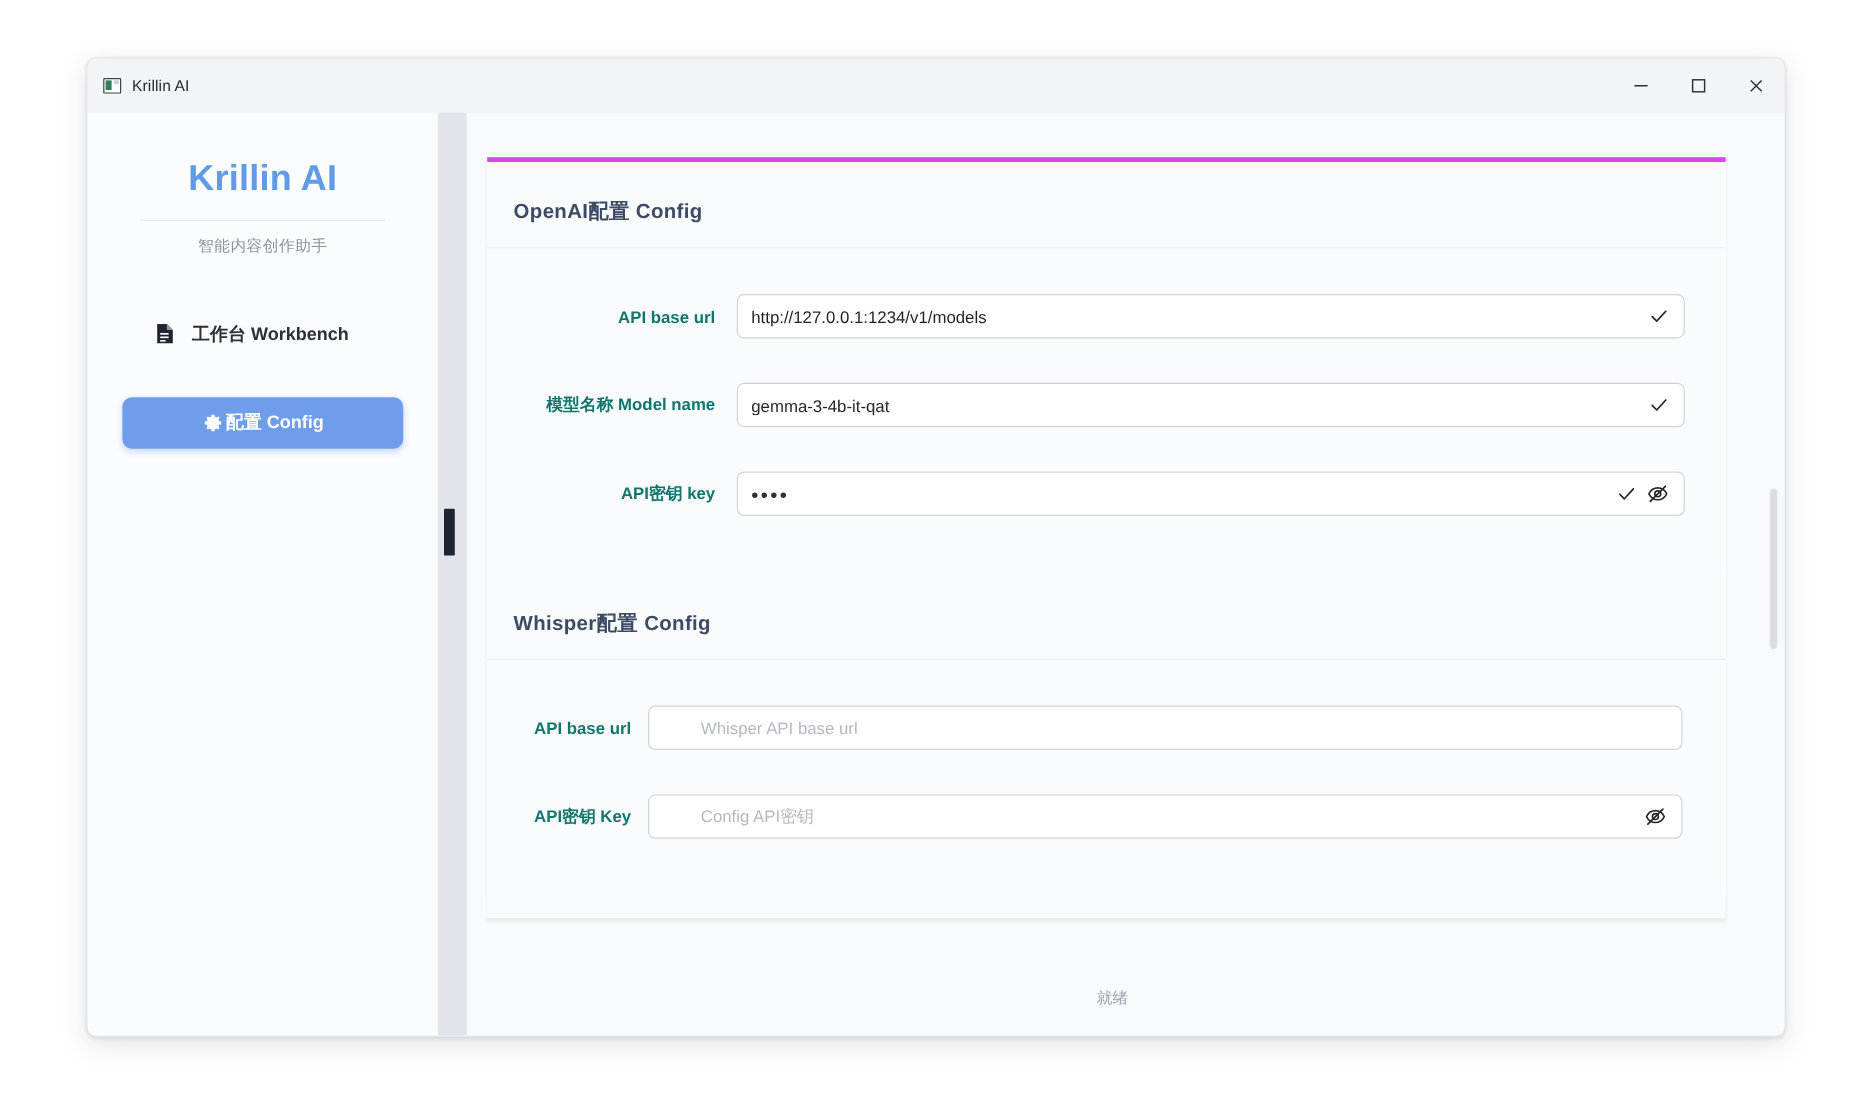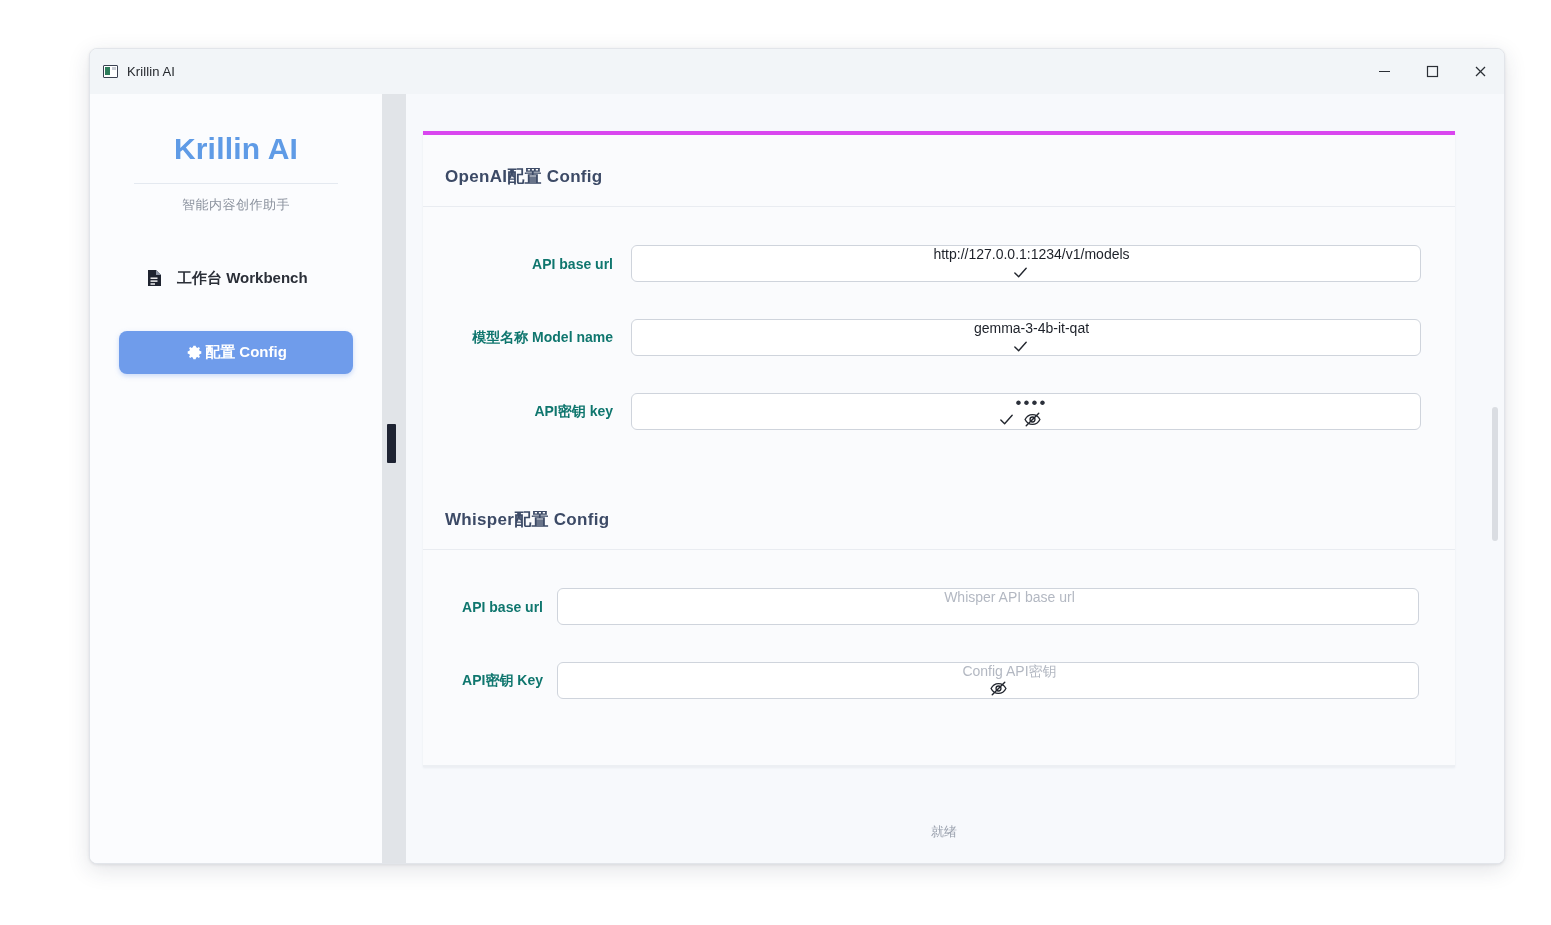--- a/index.html
+++ b/index.html
@@ -15,21 +15,21 @@
   #root {
     position: relative;
     width: 1551px;
     height: 925px;
     background: #ffffff;
   }
 
   
   .window {
     position: absolute;
-    left: 89px;
+    left: 72px;
     top: 48px;
     width: 1414px;
     height: 814px;
     background: #f7f9fc;
     border-radius: 8px;
     border: 1px solid #e2e5ea;
     box-shadow: 0 6px 22px rgba(40,50,70,0.13), 0 1px 3px rgba(40,50,70,0.10);
     overflow: hidden;
   }
 
@@ -245,21 +245,20 @@
 
   .input-wrap {
     position: relative;
     height: 37px;
     background: #ffffff;
     border: 1px solid #cfd4dc;
     border-radius: 6px;
     display: flex;
     align-items: center;
     box-sizing: border-box;
-    flex-direction: column;
   }
   .input-wrap .txt {
     flex: 1;
     font-size: 14px;
     color: #1d2129;
     padding-left: 11px;
     white-space: nowrap;
     overflow: hidden;
   }
   .input-wrap .txt.placeholder { color: #b3b8c2; }

